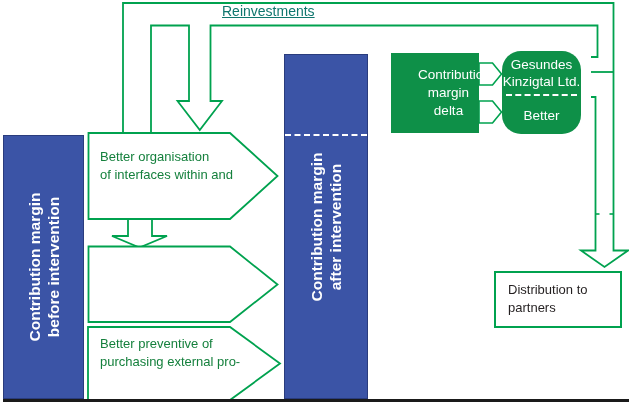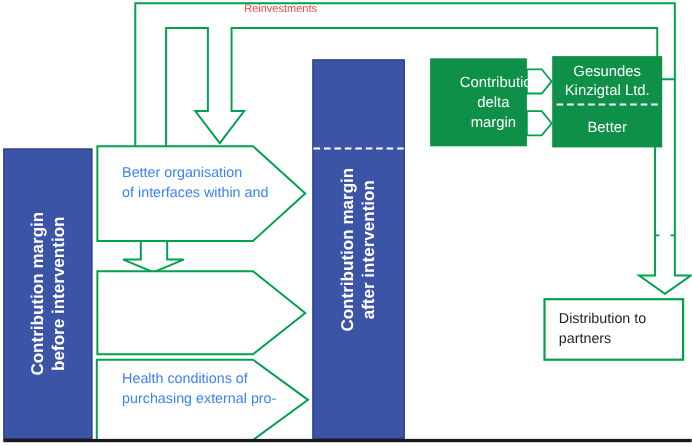--- a/index.html
+++ b/index.html
@@ -24,29 +24,29 @@
   
   .gbox{
     position:absolute;background:#0E9048;color:#fff;box-sizing:border-box;
     font-size:13.5px;line-height:18px;text-align:center;
   }
   .gbox .inner{position:absolute;left:0;right:0;}
   .half{position:absolute;left:0;right:0;display:flex;flex-direction:column;justify-content:center;}
   .divider{position:absolute;left:4px;right:4px;border-top:2px dashed #fff;height:0;}
   
   .measure-text{
-    position:absolute;left:100px;width:165px;font-size:13px;line-height:18.3px;color:#3b82f6;margin-left:11px;
+    position:absolute;left:100px;width:165px;font-size:13px;line-height:18.3px;color:#15803d;
   }
   
   .wbox{
     position:absolute;background:#fff;border:2px solid #00A24F;box-sizing:border-box;
     font-size:13px;line-height:18px;color:#231F20;padding:8px 0 0 12px;
   }
   .toplabel{
-    position:absolute;font-size:10px;color:#ef4444;white-space:nowrap;
+    position:absolute;font-size:14px;color:#0f766e;white-space:nowrap;text-decoration:underline;
   }
   .baseline{
     position:absolute;background:#1A1A1A;
   }
 </style>
 </head>
 <body>
 
 <div id="stage">
 
@@ -86,33 +86,33 @@
       <div>Contribution margin</div>
       <div>after intervention</div>
     </div>
   </div>
 
   <div class="measure-text" style="top:148px;">
     <div>Better organisation</div>
     <div>of interfaces within and</div>
   </div>
   <div class="measure-text" style="top:335px;">
-    <div>Health conditions of</div>
+    <div>Better preventive of</div>
     <div>purchasing external pro-</div>
   </div>
 
   <div class="gbox" style="left:391px;top:53px;width:88px;height:80px;">
     <div class="inner" style="top:50%;transform:translateY(-50%);margin-left:27px;">
       <div>Contribution</div>
+      <div>margin</div>
       <div>delta</div>
-      <div>margin</div>
     </div>
   </div>
 
-  <div class="gbox" style="left:502px;top:51px;width:100px;height:83px;font-size:13.5px;line-height:17px;">
+  <div class="gbox" style="left:502px;top:51px;width:79px;height:83px;font-size:13.5px;line-height:17px;border-radius:19px;">
     <div class="half" style="top:0;height:44px;">
       <div>Gesundes</div>
       <div>Kinzigtal Ltd.</div>
     </div>
     <div class="divider" style="top:43px;"></div>
     <div class="half" style="top:45px;height:38px;">
       <div>Better</div>
     </div>
   </div>
 

